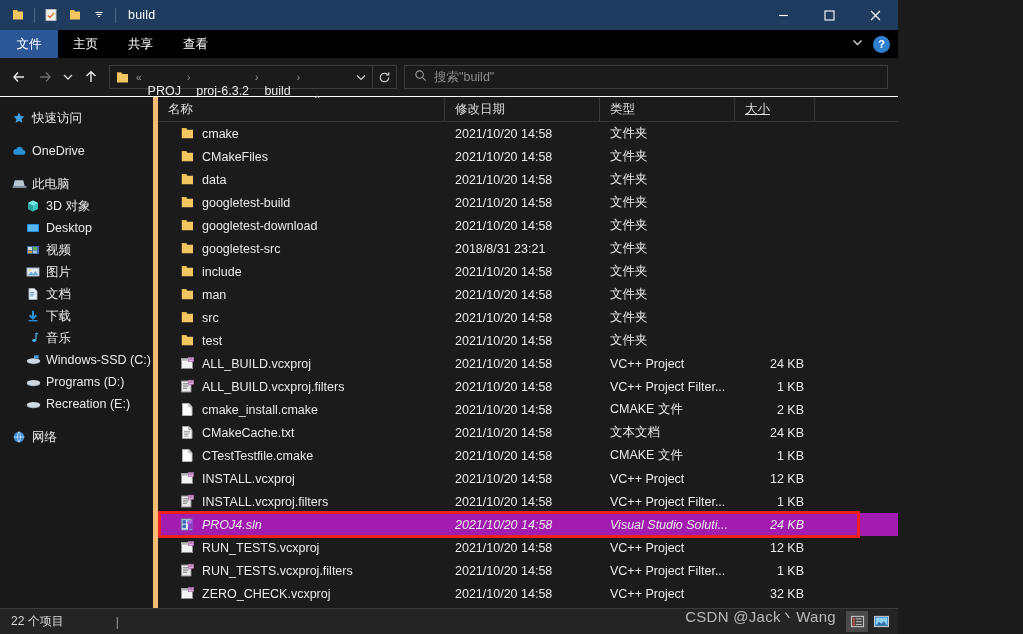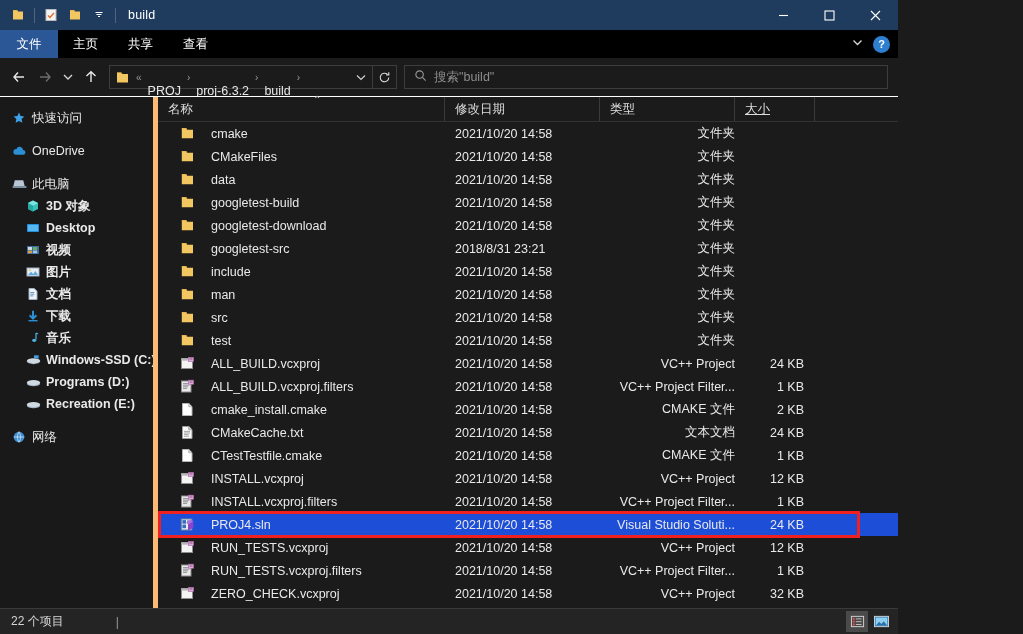--- a/index.html
+++ b/index.html
@@ -143,21 +143,21 @@
     padding-top: 10px;
     overflow: hidden;
   }
   .nav-item {
     height: 22px;
     display: flex; align-items: center;
     padding-left: 12px;
     color: #e9e9e9; font-size: 12.5px;
     white-space: nowrap;
   }
-  .nav-item.indent1 { padding-left: 26px; font-weight: bold; }
+  .nav-item.indent1 { padding-left: 26px; }
   .nav-item.sel { background: #333333; }
   .nav-ico {
     width: 20px; flex: 0 0 20px;
     display: flex; align-items: center; justify-content: flex-start;
   }
   .nav-gap { height: 11px; }
 
   
   .filepane {
     flex: 1 1 auto; min-width: 0;
@@ -189,29 +189,29 @@
     line-height: 10px;
   }
 
   .rows { flex: 1 1 auto; overflow: hidden; position: relative; }
   .row {
     height: 23px;
     display: flex; align-items: center;
     font-size: 12.5px; color: #e9e9e9;
     white-space: nowrap;
   }
-  .row.selected { background: #1d4ed8; }
+  .row.selected { background: #a21caf; font-style: italic; }
   .cell { overflow: hidden; text-overflow: ellipsis; white-space: nowrap; }
   .cell.name {
     width: 287px; flex: 0 0 287px;
-    display: flex; align-items: center; gap: 16px;
+    display: flex; align-items: center; gap: 7px;
     padding-left: 22px;
   }
   .cell.date { width: 155px; flex: 0 0 155px; padding-left: 10px; }
-  .cell.type { width: 135px; flex: 0 0 135px; padding-left: 10px; text-align: right; }
+  .cell.type { width: 135px; flex: 0 0 135px; padding-left: 10px; }
   .cell.size { width: 80px; flex: 0 0 80px; padding-right: 11px; text-align: right; }
 
   
   .redbox {
     position: absolute;
     border: 3px solid #f02020;
     pointer-events: none;
     box-sizing: border-box;
   }
 
@@ -884,13 +884,14 @@
       <div class="viewbtn">
         <svg width="17" height="15" viewBox="0 0 18 16">
           <rect x="1.5" y="2.5" width="15" height="11" fill="#2a7fc6" stroke="#d4d4d4" stroke-width="1"></rect>
           <rect x="2.8" y="3.8" width="12.4" height="8.4" fill="#8fd0f0"></rect>
           <path d="M3 12.2l3.4-4 2.4 2.5 2.6-3 3.6 4.5z" fill="#2f6fa8"></path>
         </svg>
       </div>
     </div>
   </div>
 
+  <div class="watermark">CSDN @Jack丶Wang</div>
 </div>
 
 </body></html>

